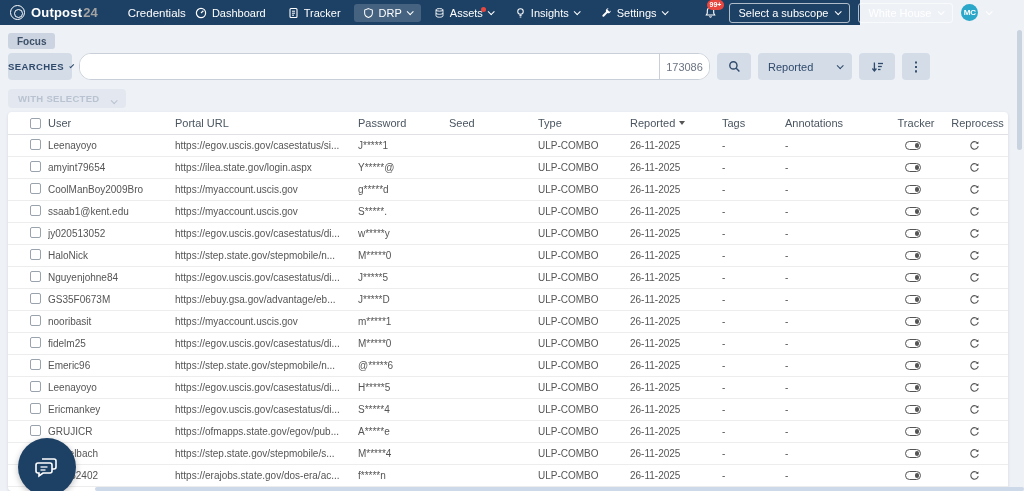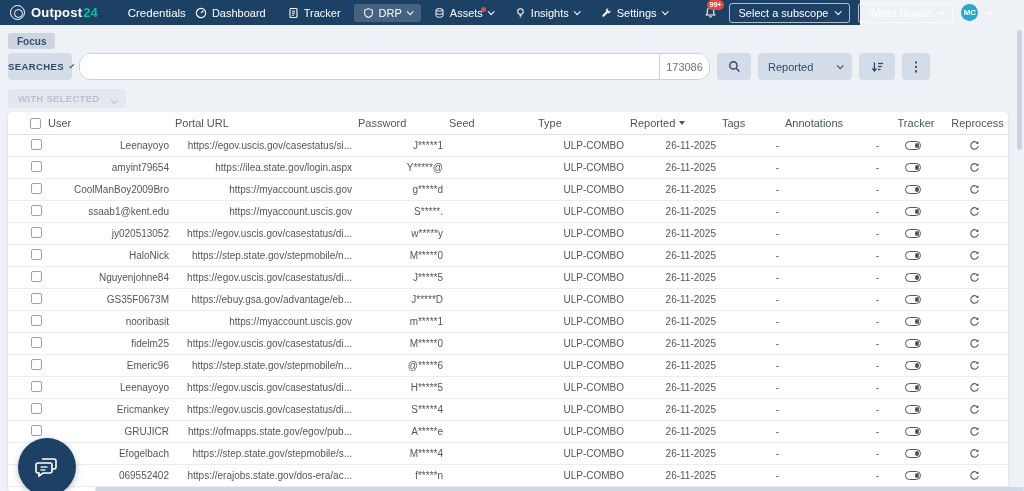--- a/index.html
+++ b/index.html
@@ -4,21 +4,21 @@
 <style>
   * { margin:0; padding:0; box-sizing:border-box; }
   html,body { width:1024px; height:491px; overflow:hidden; font-family:"Liberation Sans",sans-serif; background:#eef1f6; }
 
   
   .navbar { position:absolute; left:0; top:0; width:860px; height:25px; background:#1d4065; display:flex; align-items:center; color:#fff; z-index:5; }
   .brand { display:flex; align-items:center; gap:6px; padding:0 10px 0 10px; }
   .brand-logo { width:15px; height:15px; border:1.5px solid #fff; border-radius:50%; position:relative; }
   .brand-logo::after { content:""; position:absolute; left:2.5px; top:2.5px; width:7px; height:7px; border:1.5px solid #fff; border-radius:50%; }
   .brand-name { font-size:13px; font-weight:bold; letter-spacing:.2px; }
-  .brand-suffix { color:#14b8a6; font-weight:bold; font-size:13px; }
+  .brand-suffix { color:#a3a3a3; font-weight:bold; font-size:13px; }
   .nav-divider { width:1px; height:14px; background:rgba(255,255,255,.35); margin:0 10px; }
   .app-title { font-size:11.5px; }
   .nav-items { display:flex; align-items:center; gap:4px; margin-left:auto; }
   .nav-item { display:flex; align-items:center; gap:5px; font-size:11px; padding:3px 9px; border-radius:3px; cursor:pointer; white-space:nowrap; position:relative; }
   .nav-item.active { background:rgba(255,255,255,.18); }
   .chev { width:5px; height:5px; border-right:1.3px solid currentColor; border-bottom:1.3px solid currentColor; transform:rotate(45deg) translateY(-1px); display:inline-block; }
   .red-dot { position:absolute; top:3px; right:16px; width:5px; height:5px; border-radius:50%; background:#e8473f; }
   .nav-right { display:flex; align-items:center; gap:8px; margin-left:24px; padding-right:8px; }
   .notif-wrap { position:relative; padding:2px 4px; cursor:pointer; }
   .notif-badge { position:absolute; top:-4px; left:7px; background:#e8473f; color:#fff; font-size:7px; font-weight:bold; padding:1px 3px; border-radius:6px; line-height:1.1; }
@@ -36,21 +36,21 @@
   .icon-btn { width:34px; }
   .reported-btn { width:94px; font-size:11px; justify-content:space-between; padding:0 10px; }
   .sort-btn { width:36px; }
   .kebab-btn { width:28px; font-size:13px; font-weight:bold; color:#2f4a6b; }
   .chev-dk { width:5px; height:5px; border-right:1.4px solid #2f4a6b; border-bottom:1.4px solid #2f4a6b; transform:rotate(45deg) translateY(-1px); display:inline-block; }
   .with-selected { position:absolute; left:8px; top:89px; background:#e3e8f0; color:#b9c2d0; font-size:9.5px; font-weight:bold; letter-spacing:.3px; padding:4px 10px; border-radius:4px; border:none; display:flex; align-items:flex-end; gap:12px; }
   .chev-lt { width:5px; height:5px; border-right:1.4px solid #b9c2d0; border-bottom:1.4px solid #b9c2d0; transform:rotate(45deg) translateY(-1px); display:inline-block; }
 
   
   .card { position:absolute; left:8px; top:112px; width:1000px; height:379px; background:#fff; border-radius:4px; box-shadow:0 1px 3px rgba(30,50,80,.12); overflow:hidden; }
-  .tgrid { display:grid; grid-template-columns:40px 127px 183px 91px 89px 92px 92px 63px 100px 62px 61px; align-items:center;text-align:right; }
+  .tgrid { display:grid; grid-template-columns:40px 127px 183px 91px 89px 92px 92px 63px 100px 62px 61px; align-items:center; }
   .thead { height:23px; border-bottom:1px solid #dfe1e5; color:#4a5560; font-size:11px; }
   .thead .hcell { display:flex; align-items:center; gap:4px; }
   .trow { height:22px; border-bottom:1px solid #ededed; font-size:10px; color:#555; cursor:pointer; }
   .cell { overflow:hidden; white-space:nowrap; text-overflow:ellipsis; padding-right:6px; }
   .cb-cell { padding-left:22px; }
   .checkbox { width:11px; height:11px; border:1px solid #9aa3ad; border-radius:2px; background:#fff; display:inline-block; cursor:pointer; }
   .sort-caret { width:0; height:0; border-left:3.5px solid transparent; border-right:3.5px solid transparent; border-top:4.5px solid #555; display:inline-block; }
   .seed-blur { width:44px; height:10px; background:#ababab; border-radius:2px; filter:blur(2.2px); opacity:.6; }
   .center-cell { display:flex; justify-content:center; align-items:center; }
   .toggle { width:16px; height:9px; border:1.2px solid #555; border-radius:5px; position:relative; display:inline-block; cursor:pointer; }

